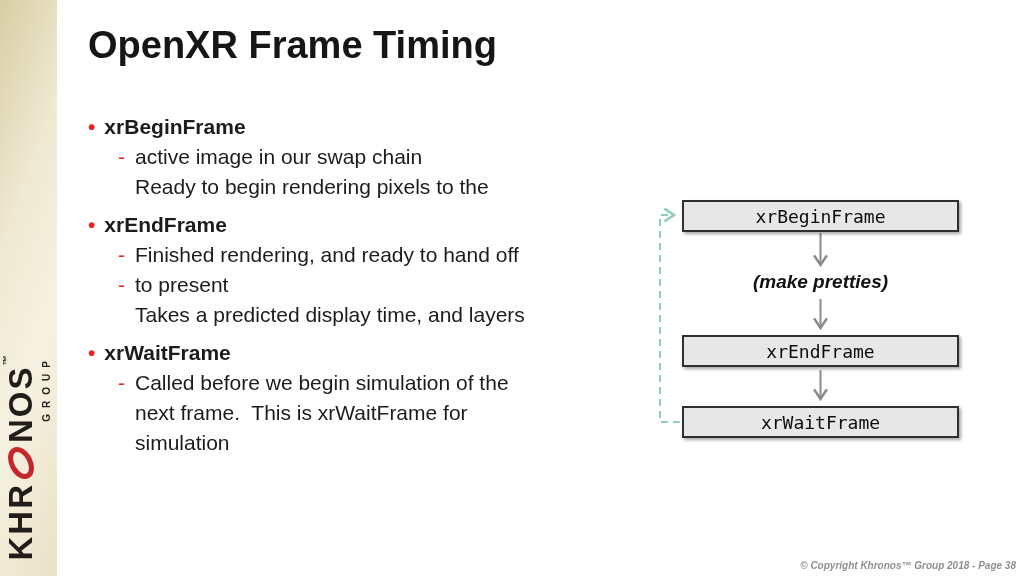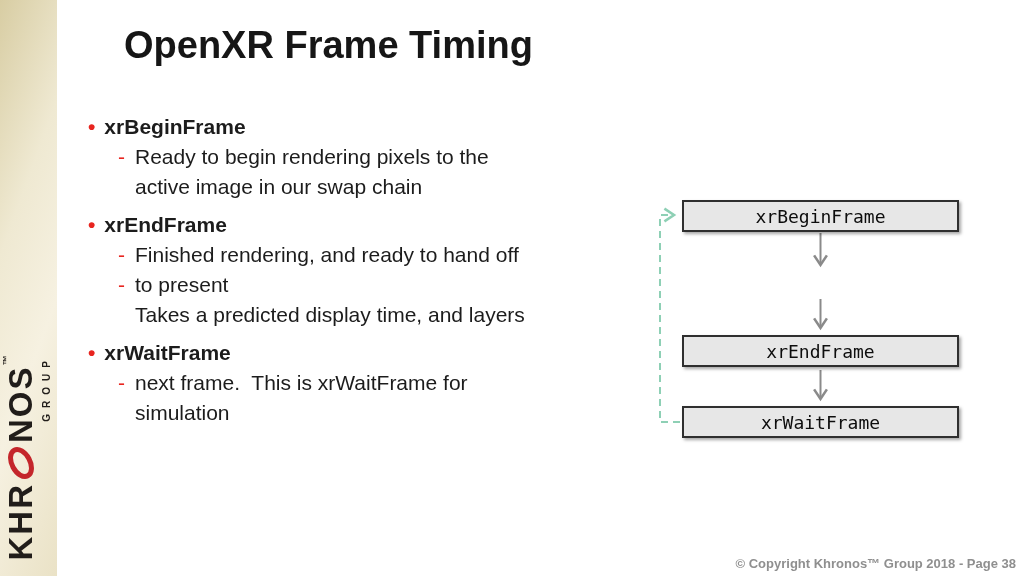--- a/index.html
+++ b/index.html
@@ -23,21 +23,21 @@
   }
   .logo-o{margin:0 3px;display:flex;align-items:center;}
   .logo-tm{font-size:10px;font-weight:bold;color:#211d1a;align-self:flex-start;margin-top:1px;}
   .logo-group{
     position:absolute;right:12px;top:41px;font-size:10px;font-weight:bold;
     letter-spacing:6px;color:#211d1a;
   }
   
   .title{
     position:absolute;left:88px;top:22px;font-size:38px;font-weight:bold;
-    color:#161616;line-height:46px;white-space:nowrap;margin-left:36px;
+    color:#161616;line-height:46px;white-space:nowrap;
   }
   
   .bullets{position:absolute;left:88px;top:112px;width:545px;}
   .blabel{display:flex;align-items:baseline;line-height:30px;font-size:21px;font-weight:bold;margin-top:8px;}
   .bullets > .blabel:first-child{margin-top:0;}
   .bdot{color:#e8251f;margin-right:9px;font-size:21px;flex:none;}
   .sub{display:flex;margin-left:30px;font-size:21px;line-height:30px;}
   .sdash{color:#e8251f;width:17px;flex:none;}
   .sub-line{white-space:pre;}
   
@@ -50,22 +50,22 @@
     font-family:"DejaVu Sans Mono",monospace;font-size:18px;color:#0d0d0d;
   }
   #dbox0{top:5px;} #dbox1{top:140px;} #dbox2{top:211px;}
   .dnote{
     position:absolute;left:32px;top:74px;width:277px;text-align:center;
     font-size:19px;font-weight:bold;font-style:italic;color:#121212;line-height:26px;
   }
   .dsvg{position:absolute;left:0;top:0;}
   
   .footer{
-    position:absolute;right:8px;bottom:5px;font-size:13px;font-weight:bold;
-    color:#8f8f8f;white-space:pre;
+    position:absolute;right:8px;bottom:5px;font-size:10px;font-weight:bold;
+    color:#8f8f8f;white-space:pre;font-style:italic;
   }
 </style>
 </head>
 <body>
 
 <div id="slide">
 
   <div class="sidebar">
     <div class="logo">
       <div class="logo-row">
@@ -86,22 +86,22 @@
 
   <div class="bullets">
 
     <div class="blabel">
       <span class="bdot">•</span>
       <span>xrBeginFrame</span>
     </div>
     <div class="sub">
       <span class="sdash">-</span>
       <div>
+        <div class="sub-line">active image in our swap chain</div>
         <div class="sub-line">Ready to begin rendering pixels to the</div>
-        <div class="sub-line">active image in our swap chain</div>
       </div>
     </div>
 
     <div class="blabel">
       <span class="bdot">•</span>
       <span>xrEndFrame</span>
     </div>
     <div class="sub">
       <span class="sdash">-</span>
       <div>
@@ -116,20 +116,21 @@
       </div>
     </div>
 
     <div class="blabel">
       <span class="bdot">•</span>
       <span>xrWaitFrame</span>
     </div>
     <div class="sub">
       <span class="sdash">-</span>
       <div>
+        <div class="sub-line">Called before we begin simulation of the</div>
         <div class="sub-line">next frame.  This is xrWaitFrame for</div>
         <div class="sub-line">simulation</div>
       </div>
     </div>
   </div>
 
   <div class="diagram">
     <svg class="dsvg" width="332" height="248" viewBox="0 0 332 248">
       <defs>
         <marker id="ahGray" viewBox="0 0 10 10" refX="7" refY="5" markerWidth="8" markerHeight="8" orient="auto-start-reverse">
@@ -138,19 +139,20 @@
         <marker id="ahTeal" viewBox="0 0 10 10" refX="7" refY="5" markerWidth="8" markerHeight="8" orient="auto-start-reverse">
           <path d="M1,1 L7,5 L1,9" fill="none" stroke="#8ed0b5" stroke-width="1.6"></path>
         </marker>
       </defs>
       <line x1="170.5" y1="38" x2="170.5" y2="70" stroke="#8a8a8a" stroke-width="2" marker-end="url(#ahGray)"></line>
       <line x1="170.5" y1="104" x2="170.5" y2="133" stroke="#8a8a8a" stroke-width="2" marker-end="url(#ahGray)"></line>
       <line x1="170.5" y1="175" x2="170.5" y2="204" stroke="#8a8a8a" stroke-width="2" marker-end="url(#ahGray)"></line>
       <path d="M30,227 L10,227 L10,20 L24,20" fill="none" stroke="#8ed0b5" stroke-width="2" stroke-dasharray="7 5" marker-end="url(#ahTeal)"></path>
     </svg>
     <div class="dbox" id="dbox0">xrBeginFrame</div>
+    <div class="dnote">(make pretties)</div>
     <div class="dbox" id="dbox1">xrEndFrame</div>
     <div class="dbox" id="dbox2">xrWaitFrame</div>
   </div>
 
   <div class="footer">© Copyright Khronos™ Group 2018 - Page 38</div>
 
 </div>
 
 </body></html>

